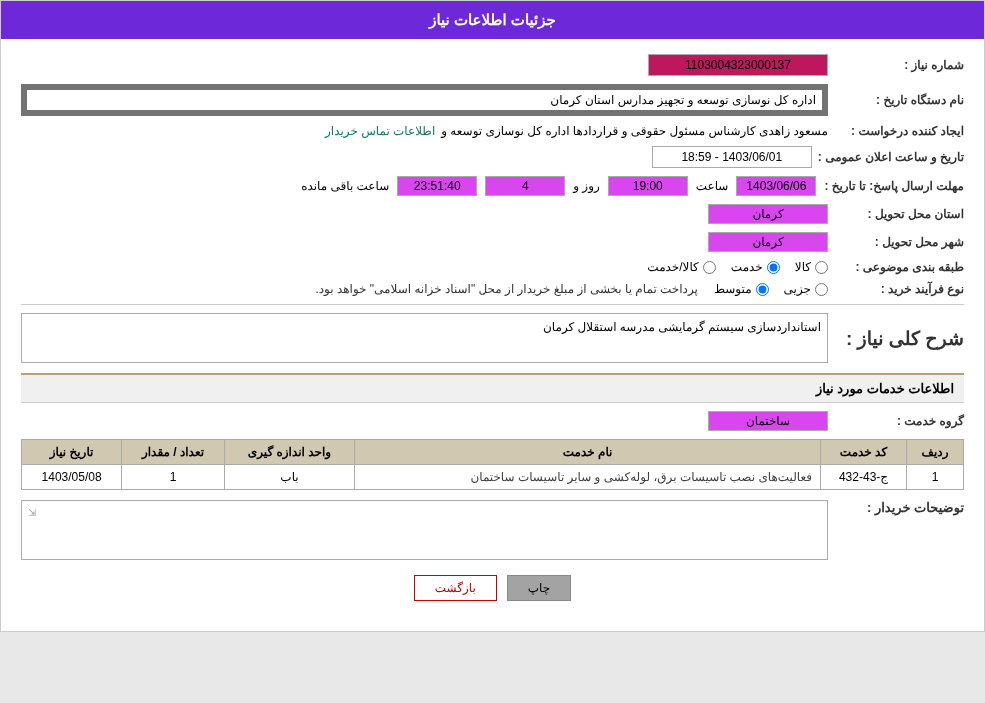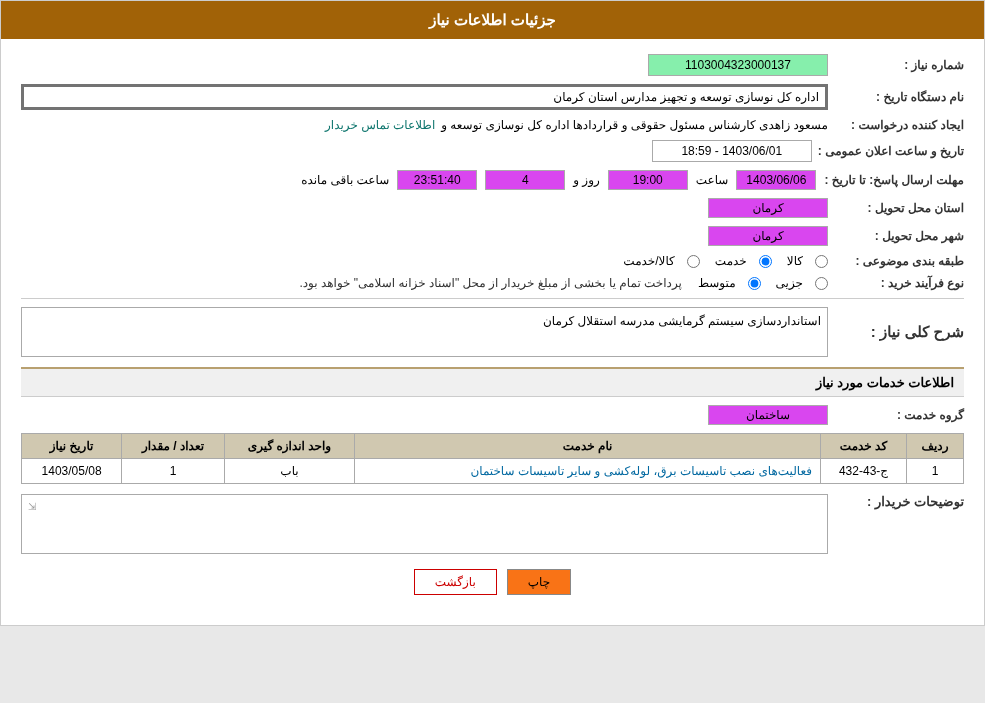--- a/index.html
+++ b/index.html
@@ -9,21 +9,21 @@
       background: #e8e8e8;
       direction: rtl;
     }
     .page-wrapper {
       max-width: 985px;
       margin: 0 auto;
       background: #fff;
       border: 1px solid #ccc;
     }
     .header-bar {
-      background: #a16207;
+      background: #6d28d9;
       color: #fff;
       text-align: center;
       padding: 10px 0;
       font-size: 15px;
       font-weight: bold;
     }
     .content {
       padding: 15px 20px;
     }
     .info-row {
@@ -33,31 +33,31 @@
       gap: 6px;
     }
     .label {
       color: #333;
       font-weight: bold;
       white-space: nowrap;
       min-width: 130px;
       text-align: right;
     }
     .value-box {
-      border: 3px solid #737373;
+      border: 6px solid #737373;
       background: #fff;
       padding: 3px 6px;
       min-height: 22px;
     }
     .value-box-wide {
       flex: 1;
     }
     .number-box {
       border: 1px solid #aaa;
-      background: #86efac;
+      background: #be185d;
       padding: 3px 6px;
       min-width: 180px;
       text-align: center;
     }
     .date-box {
       border: 1px solid #aaa;
       background: #fff;
       padding: 3px 6px;
       min-width: 160px;
       text-align: center;
@@ -93,21 +93,21 @@
       text-align: center;
     }
     .radio-group {
       display: flex;
       gap: 15px;
       align-items: center;
     }
     .radio-item {
       display: flex;
       align-items: center;
-      gap: 12px;
+      gap: 4px;
     }
     .purchase-type-row {
       display: flex;
       align-items: center;
       margin-bottom: 8px;
       gap: 6px;
     }
     .description-box {
       border: 1px solid #aaa;
       background: #fff;
@@ -134,40 +134,40 @@
       padding: 5px 8px;
       text-align: center;
       font-weight: bold;
     }
     .services-table td {
       border: 1px solid #aaa;
       padding: 5px 8px;
       text-align: center;
     }
     .services-table td.service-name {
-      color: #0369a1;
+      color: #404040;
       text-align: right;
     }
     .btn-row {
       display: flex;
       justify-content: center;
       gap: 10px;
       margin-top: 15px;
       margin-bottom: 15px;
     }
     .btn {
       padding: 5px 20px;
       border: 1px solid #888;
       background: #f0f0f0;
       cursor: pointer;
       font-family: Tahoma, Arial, sans-serif;
       font-size: 12px;
     }
     .btn-print {
-      background: #f97316;
+      background: #a3a3a3;
     }
     .btn-back {
       background: #fff;
       border: 1px solid #cc0000;
       color: #cc0000;
     }
     .divider {
       border: none;
       border-top: 1px solid #ccc;
       margin: 8px 0;
@@ -258,21 +258,21 @@
           <input type="radio" name="purchase_type" checked="" style="">
           <span>متوسط</span>
         </div>
       </div>
       <span class="purchase-note">پرداخت تمام یا بخشی از مبلغ خریدار از محل "اسناد خزانه اسلامی" خواهد بود.</span>
     </div>
 
     <hr class="divider">
 
     <div class="info-row">
-      <span class="label" style="font-weight:bold;font-size:15px;">شرح کلی نیاز :</span>
+      <span class="label" style="font-weight:bold;font-size:19px;">شرح کلی نیاز :</span>
       <div class="description-box">استانداردسازی سیستم گرمایشی مدرسه استقلال کرمان</div>
     </div>
 
     <div class="section-header">اطلاعات خدمات مورد نیاز</div>
 
     <div class="info-row">
       <span class="label">گروه خدمت :</span>
       <div class="small-box" style="min-width:120px;">ساختمان</div>
     </div>
 

